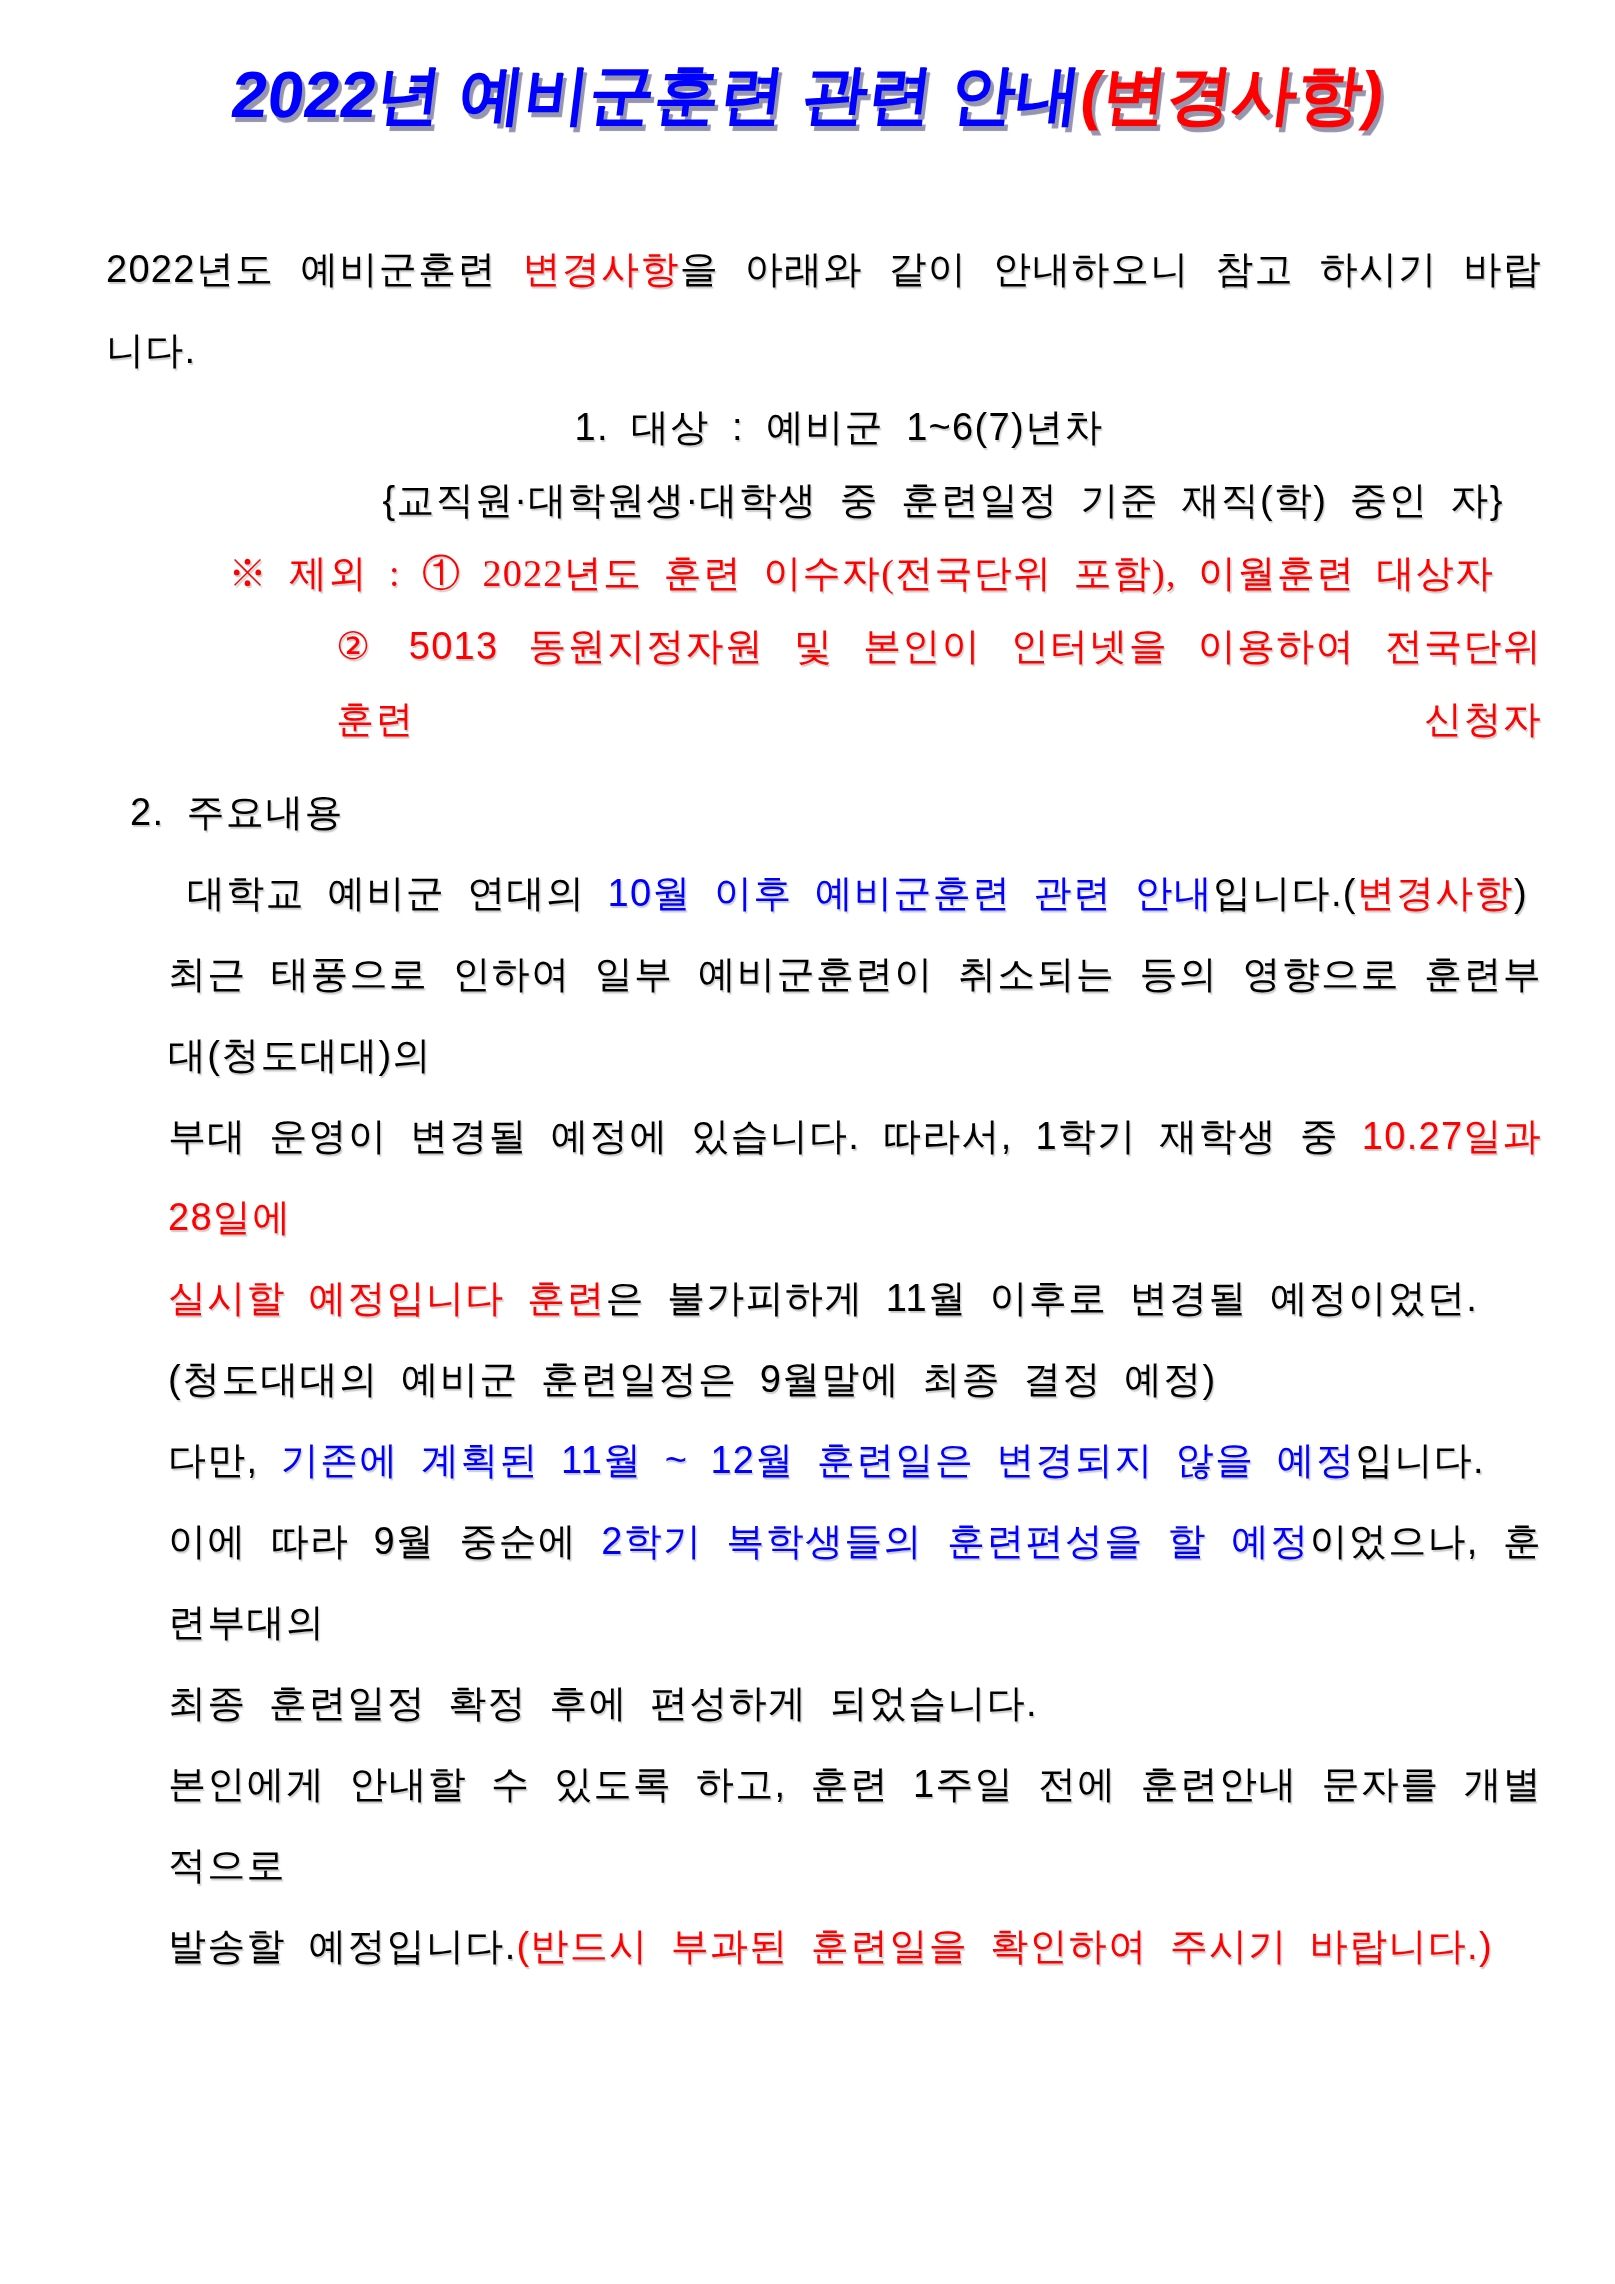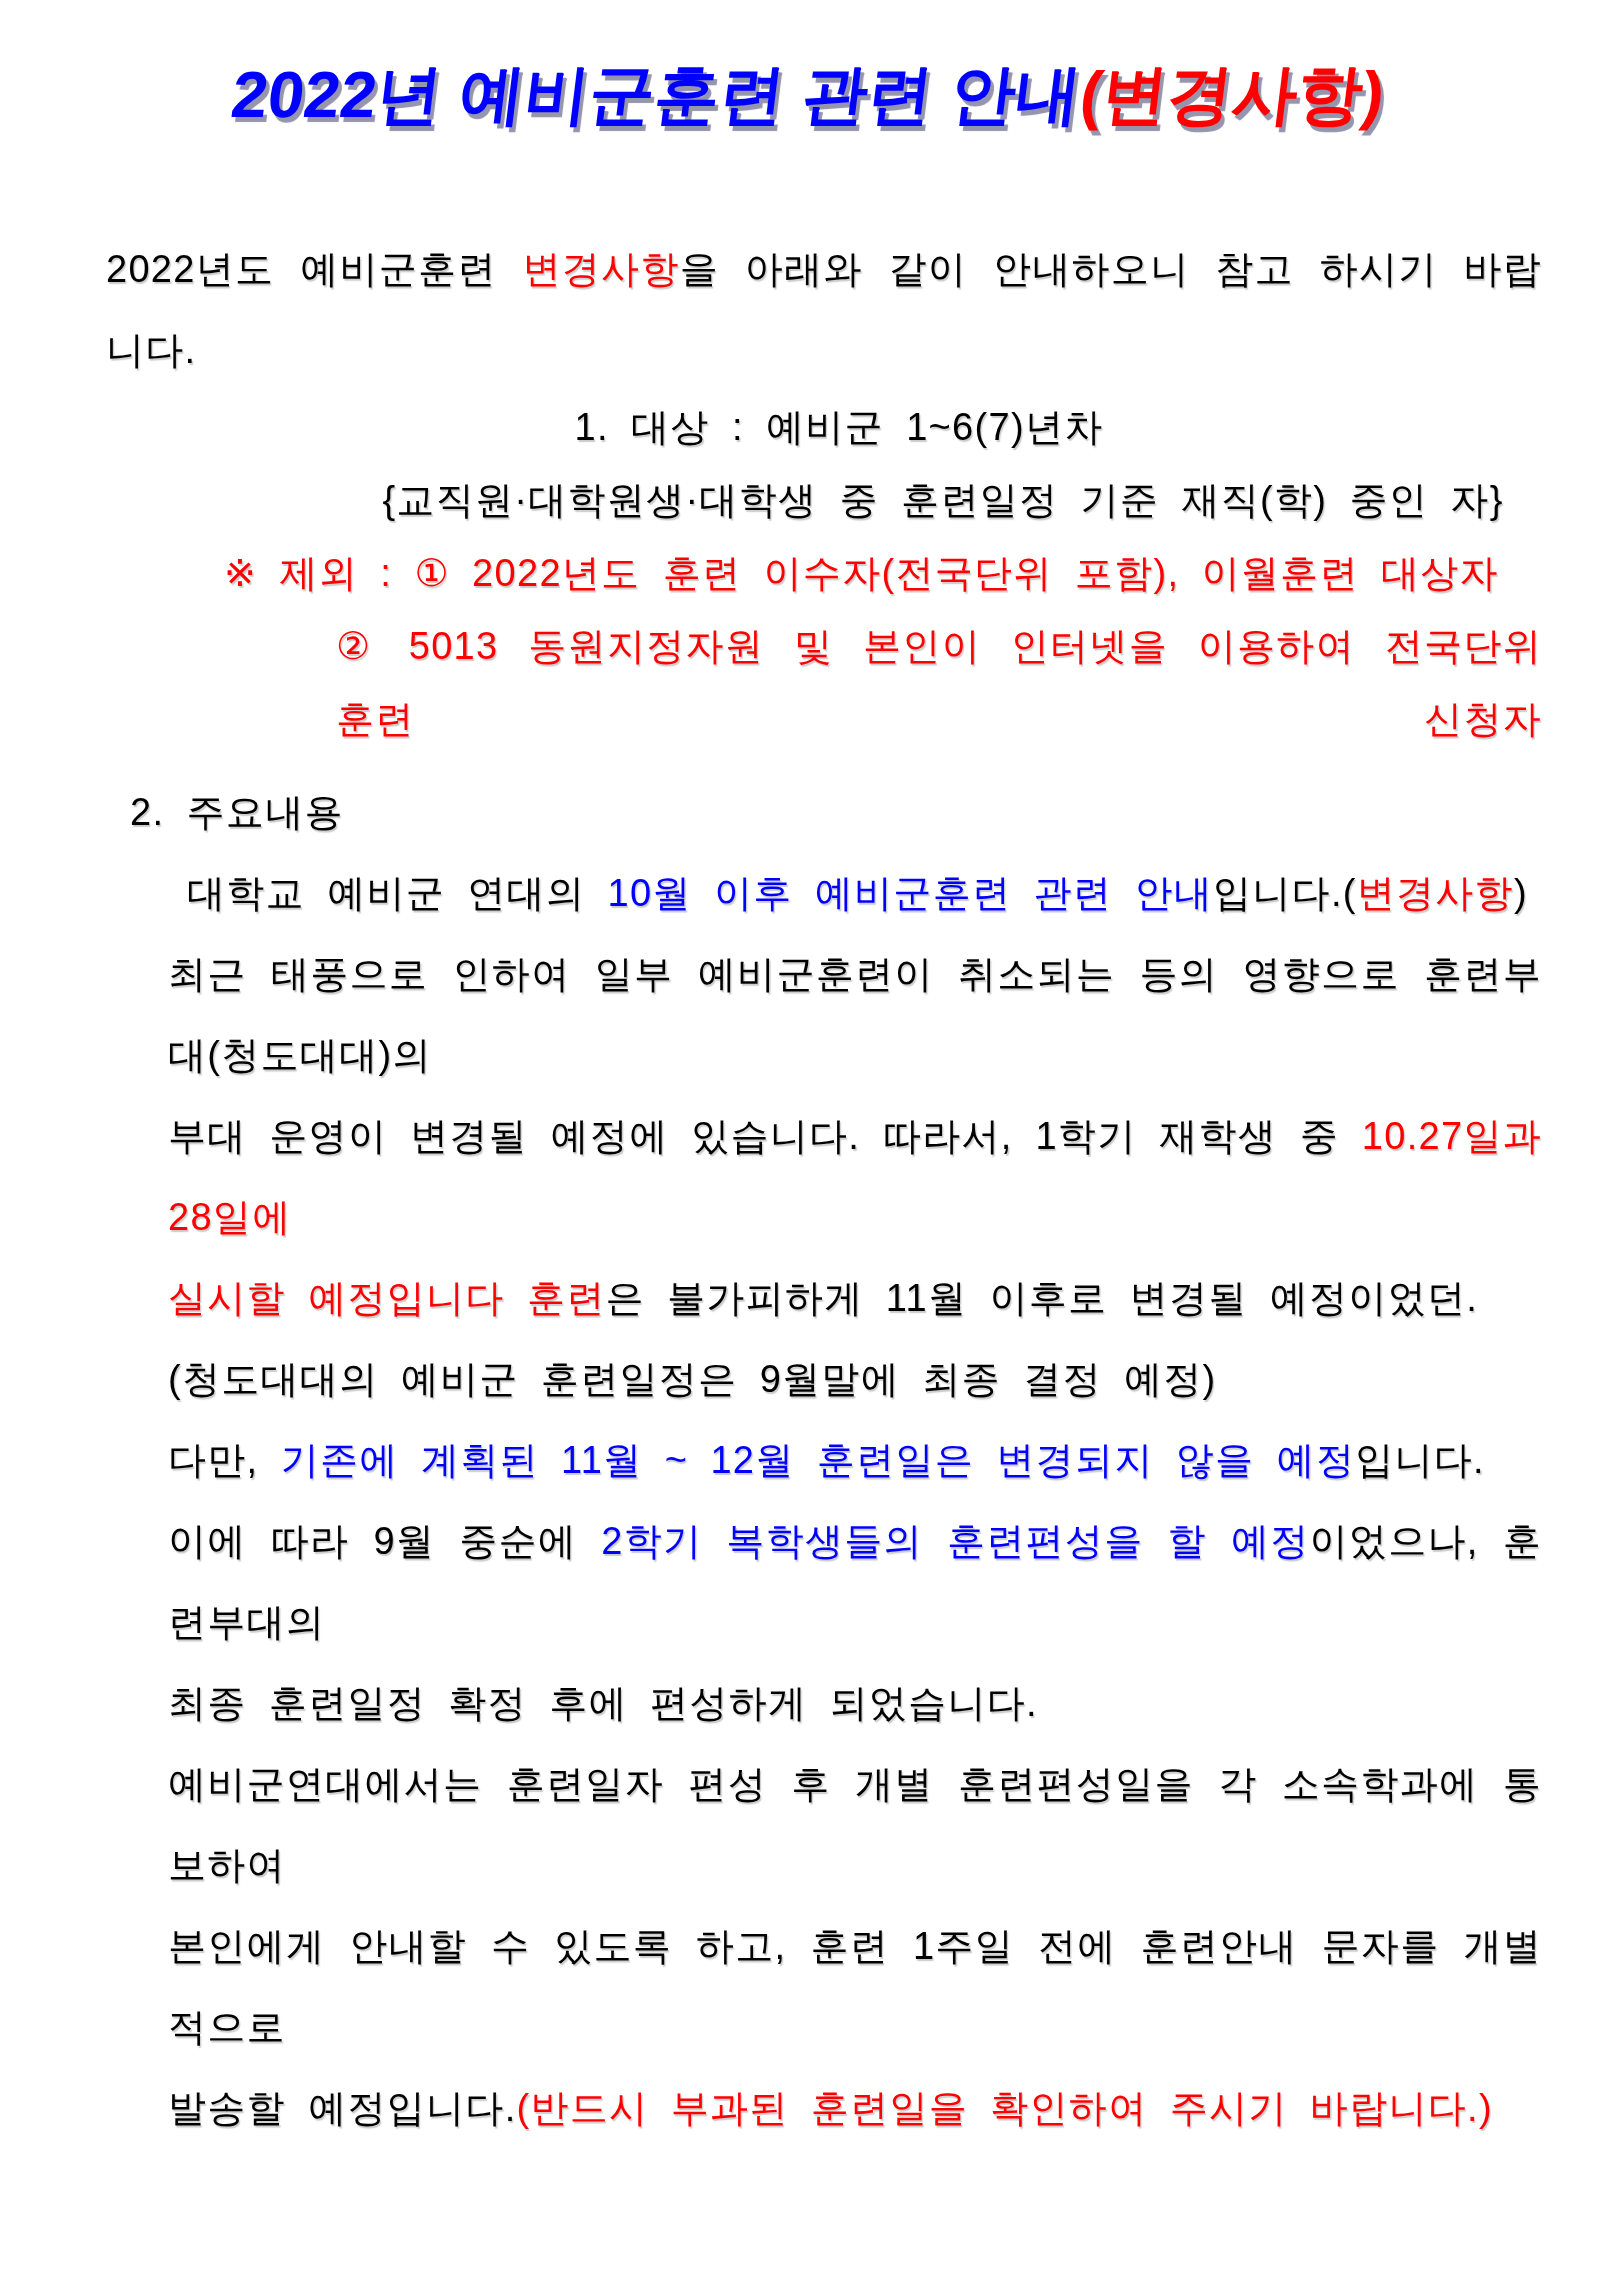--- a/index.html
+++ b/index.html
@@ -33,21 +33,21 @@
     line-height:81px;
     letter-spacing:1.3px;
     word-spacing:10.4px;
     text-shadow:1.3px 2px 1.3px #c9c9c9;
   }
   .tight { line-height:73px;text-align:center; }
   .just { text-align:justify; text-align-last:justify; }
   .ind-intro { padding-left:31px;  margin-top:85px; }
   .ind-h1    { padding-left:61px; }
   .ind-note  { padding-left:269px; }
-  .ind-ex1   { padding-left:106px; }
+  .ind-ex1   { padding-left:106px;font-family:Liberation Serif, serif; }
   .ind-ex2   { padding-left:261px; }
   .ind-h2    { padding-left:55px;  margin-top:16.3px; }
   .ind-para  { padding-left:93px; }
   .ind-para2 { padding-left:112px; }
 </style>
 </head>
 <body>
 
 <div class="page">
 
@@ -74,20 +74,19 @@
 
   <div class="line ind-para">(청도대대의 예비군 훈련일정은 9월말에 최종 결정 예정)</div>
 
   <div class="line ind-para"><span class="c-black">다만, </span><span class="c-blue">기존에 계획된 11월 ~ 12월 훈련일은 변경되지 않을 예정</span><span class="c-black">입니다.</span></div>
 
   <div class="line ind-para just"><span class="c-black">이에 따라 9월 중순에 </span><span class="c-blue">2학기 복학생들의 훈련편성을 할 예정</span><span class="c-black">이었으나, 훈련부대의</span></div>
 
   <div class="line ind-para">최종 훈련일정 확정 후에 편성하게 되었습니다.</div>
 
 
-  <div class="line ind-para just">예비군연대에서는 훈련일자 편성 후 개별 훈련편성일을 각 소속학과에 통보하여</div>
 
   <div class="line ind-para just">본인에게 안내할 수 있도록 하고, 훈련 1주일 전에 훈련안내 문자를 개별적으로</div>
 
   <div class="line ind-para"><span class="c-black">발송할 예정입니다.</span><span class="c-red">(반드시 부과된 훈련일을 확인하여 주시기 바랍니다.)</span></div>
 
 </div>
 
 
 </body></html>

